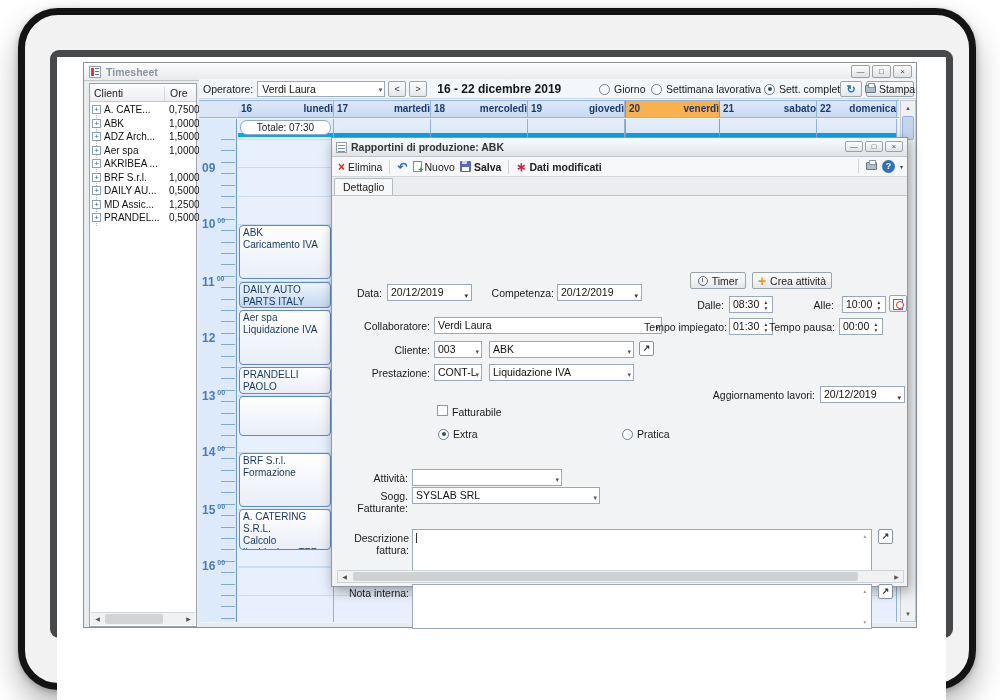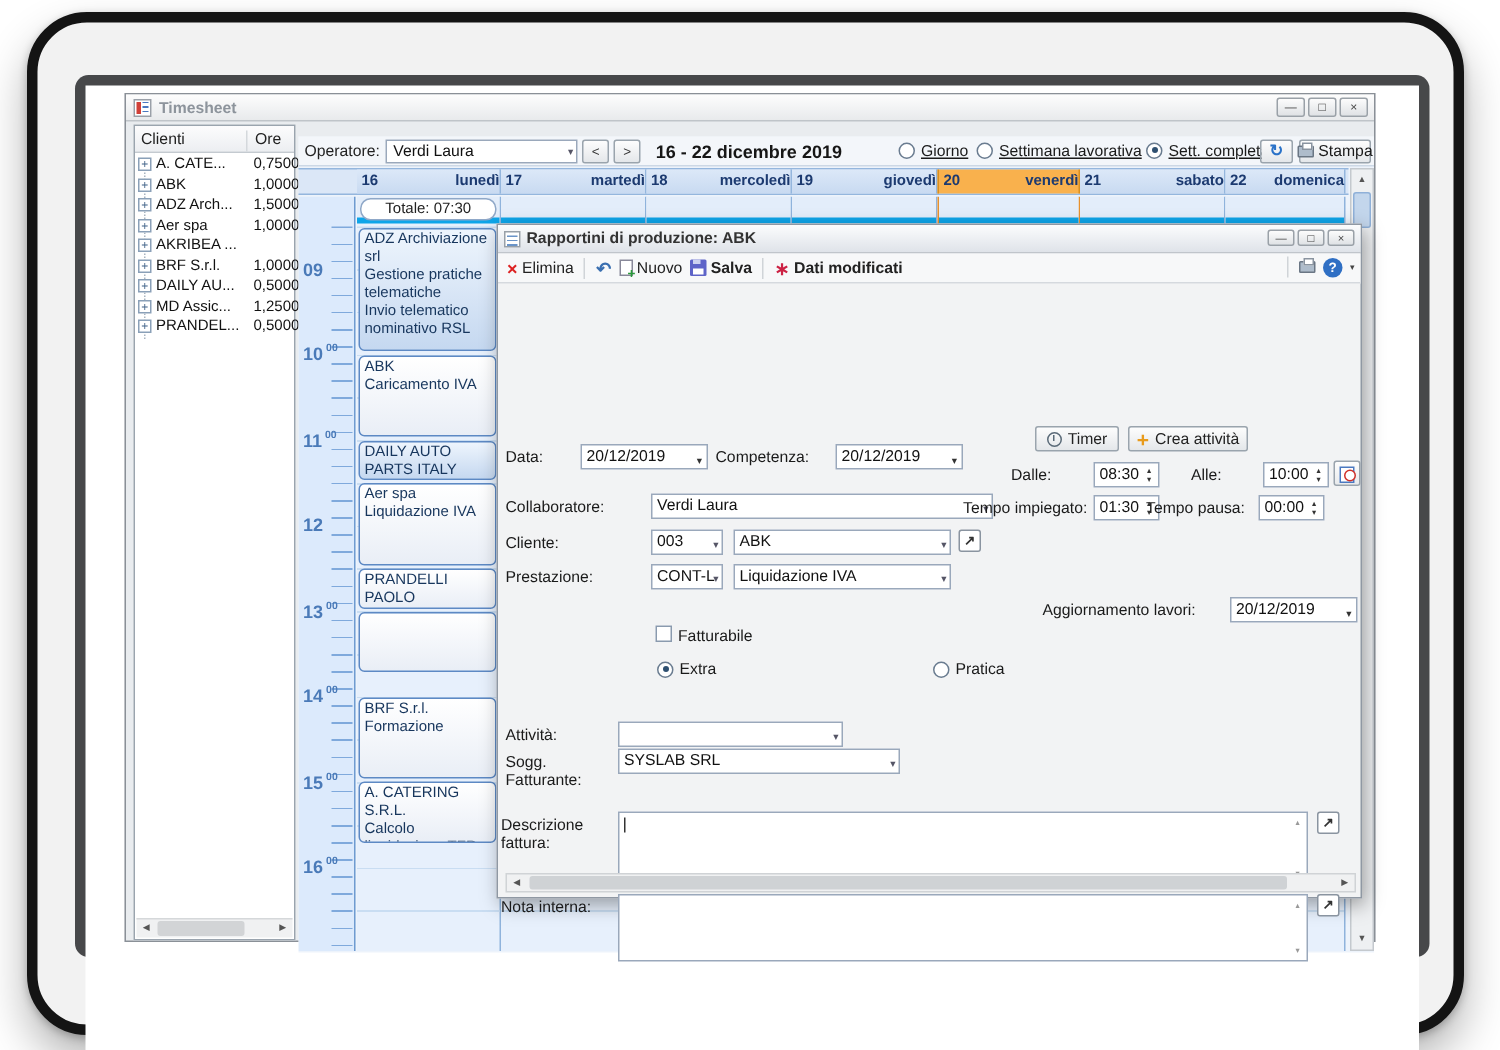--- a/index.html
+++ b/index.html
@@ -40,33 +40,33 @@
   .plusbox { width:9px; height:9px; border:1px solid #8aa0b8; background:#fff; margin-left:2px;
              font-size:8px; line-height:7px; text-align:center; color:#44658a; flex:none; }
   .lp-name { margin-left:3px; white-space:nowrap; overflow:hidden; font-size:10px; color:#111; width:60px; }
   .lp-ore  { position:absolute; left:79px; font-size:10px; color:#111; }
   .lp-tree { position:absolute; left:6px; top:24px; height:118px; border-left:1px dotted #a8b4c0; }
   .lp-hscroll { position:absolute; left:1px; right:1px; bottom:1px; height:13px; background:#f0f1f2; border-top:1px solid #d5d8da; }
   .hs-arrow { position:absolute; top:0; width:13px; height:12px; text-align:center; font-size:6px; line-height:12px; color:#555; }
   .hs-thumb { position:absolute; left:14px; top:1px; height:10px; width:58px; background:#d2d4d6; border-radius:2px; }
 
   
-  .main { position:absolute; left:115px; top:28px; width:717px; height:544px; background:#edf3fb; }
+  .main { position:absolute; left:115px; top:16px; width:717px; height:544px; background:#edf3fb; }
 
   .toolbar { position:absolute; left:0; top:0; right:0; height:20px; background:#f3f6fa;
              border-bottom:1px solid #ccd8e6; display:flex; align-items:center; }
   .tb-label { margin-left:4px; color:#222; }
   .combo { position:relative; background:#fff; border:1px solid #9aa8bb; height:16px; line-height:14px;
            padding:0 13px 0 4px; color:#111; white-space:nowrap; overflow:hidden; }
   .combo .caret { position:absolute; right:2px; top:1px; font-size:7px; color:#556; }
   .tb-combo { width:128px; margin-left:4px; }
   .navbtn { width:18px; height:16px; margin-left:3px; background:linear-gradient(#fdfdfd,#e4e7ea);
             border:1px solid #9aa4ad; border-radius:2px; text-align:center; line-height:14px; font-size:9px; color:#333; }
   .daterange { margin-left:10px; font-weight:bold; font-size:12px; color:#161616; white-space:nowrap; }
-  .vgroup { position:absolute; display:flex; align-items:flex-start; gap:4px;text-decoration:underline; }
+  .vgroup { position:absolute; display:flex; align-items:flex-end; gap:4px; }
   .rdot { width:11px; height:11px; border:1px solid #6a7c90; border-radius:50%; background:#fff; position:relative; flex:none; }
   .rdot.on::after { content:""; position:absolute; left:2.5px; top:2.5px; width:4px; height:4px; border-radius:50%; background:#2e4f70; }
   .refresh-btn { position:absolute; left:641px; top:2px; width:22px; height:16px; background:linear-gradient(#fdfdfd,#e4e7ea);
                  border:1px solid #9aa4ad; border-radius:2px; text-align:center; line-height:14px;
                  color:#2a72c8; font-weight:bold; font-size:11px; }
   .stampa-btn { position:absolute; left:667px; top:2px; width:48px; height:16px; background:linear-gradient(#fdfdfd,#e4e7ea);
                 border:1px solid #9aa4ad; border-radius:2px; display:flex; align-items:center; justify-content:center; gap:3px; }
   .printer { width:11px; height:8px; position:relative; background:#aebccb; border:1px solid #6a7684; border-radius:1px; flex:none; }
   .printer::before { content:""; position:absolute; left:2px; top:-3px; width:5px; height:3px; background:#fff; border:1px solid #8a94a0; }
 
@@ -128,21 +128,21 @@
   .help { width:13px; height:13px; border-radius:50%; background:#2f6fc4; color:#fff; font-weight:bold;
           font-size:9px; text-align:center; line-height:13px; }
   .tinycaret { font-size:6px; color:#444; }
   .c-tabrow { position:absolute; left:0; top:39px; right:0; height:19px; background:#ebedf0; border-bottom:1px solid #c2c6cb; }
   .tab { position:absolute; left:2px; bottom:0; height:17px; background:#f7f8f9; border:1px solid #b5bac0; border-bottom:none;
          border-radius:2px 2px 0 0; padding:0 8px; line-height:16px; font-size:10.5px; color:#222; }
   .c-content { position:absolute; left:0; top:58px; right:0; bottom:0; }
   .sechead { position:absolute; left:10px; top:2px; width:555px; height:18px; background:linear-gradient(#fafafa,#e7e7e7);
              border:1px solid #c8c8c8; border-radius:3px; font-weight:bold; font-size:11.5px; color:#222;
              line-height:16px; padding-left:8px; }
-  .lbl { position:absolute; color:#1a1a1a; font-size:10.5px; }
+  .lbl { position:absolute; text-align:right; color:#1a1a1a; font-size:10.5px; }
   .fld { position:absolute; background:#fff; border:1px solid #9aa8bb; height:17px; line-height:15px;
          font-size:10.5px; color:#111; padding:0 3px; }
   .fld .caret { position:absolute; right:2px; top:2px; font-size:7px; color:#556; }
   .fld .dcaret { position:absolute; right:3px; top:3px; font-size:7px; color:#333; }
   .spin { padding-right:12px; }
   .updn { position:absolute; right:1px; top:0; width:10px; height:15px; display:flex; flex-direction:column;
           align-items:center; justify-content:center; font-size:5.5px; color:#333; line-height:6px; }
   .btn2 { position:absolute; height:17px; background:linear-gradient(#fdfdfd,#e4e7ea); border:1px solid #9aa4ad;
           border-radius:2px; display:flex; align-items:center; justify-content:center; gap:4px; font-size:10.5px; color:#222; }
   .clock { width:10px; height:10px; border:1.5px solid #5a6a78; border-radius:50%; position:relative; flex:none; }
@@ -313,23 +313,20 @@
           <div class="hour" style="top:326px"><span>14</span><span class="sup">00</span></div>
           <div class="hour" style="top:384px"><span>15</span><span class="sup">00</span></div>
           <div class="hour" style="top:440px"><span>16</span><span class="sup">00</span></div>
         </div>
 
         <div class="col" style="left:39px;width:96px">
           <div class="halflines"></div>
           <div class="totcell">
                   <div class="tot-box">Totale:  07:30</div>
                 </div>
-          <div class="event blue" style="top:21px;height:82px">ADZ Archiviazione srl
-Gestione pratiche telematiche
-Invio telematico nominativo RSL</div>
           <div class="event" style="top:106px;height:54px">ABK
 Caricamento IVA</div>
           <div class="event blue" style="top:163px;height:26px">DAILY AUTO PARTS ITALY S.R.L</div>
           <div class="event" style="top:191px;height:55px">Aer spa
 Liquidazione IVA</div>
           <div class="event" style="top:248px;height:27px">PRANDELLI PAOLO
 Elaborazione</div>
           <div class="event" style="top:277px;height:40px"></div>
           <div class="event" style="top:334px;height:54px">BRF S.r.l.
 Formazione</div>
@@ -402,20 +399,23 @@
                   <b>Dati modificati</b>
                 </span>
           <span class="c-tools-right">
             <span class="sep"></span>
             <span class="printer"></span>
             <span class="help">?</span>
             <span class="tinycaret">▾</span>
           </span>
         </div>
 
+        <div class="c-tabrow">
+          <span class="tab">Dettaglio</span>
+        </div>
 
         <div class="c-content">
 
           <div class="lbl" style="left:5px;top:91px;width:45px">Data:</div>
           <div class="fld" style="left:55px;top:88px;width:85px"><span>20/12/2019</span><span class="dcaret">▾</span></div>
           <div class="lbl" style="left:145px;top:91px;width:77px">Competenza:</div>
           <div class="fld" style="left:225px;top:88px;width:85px"><span>20/12/2019</span><span class="dcaret">▾</span></div>
 
           <div class="btn2" style="left:358px;top:76px;width:56px">
                   <span class="clock"></span>

